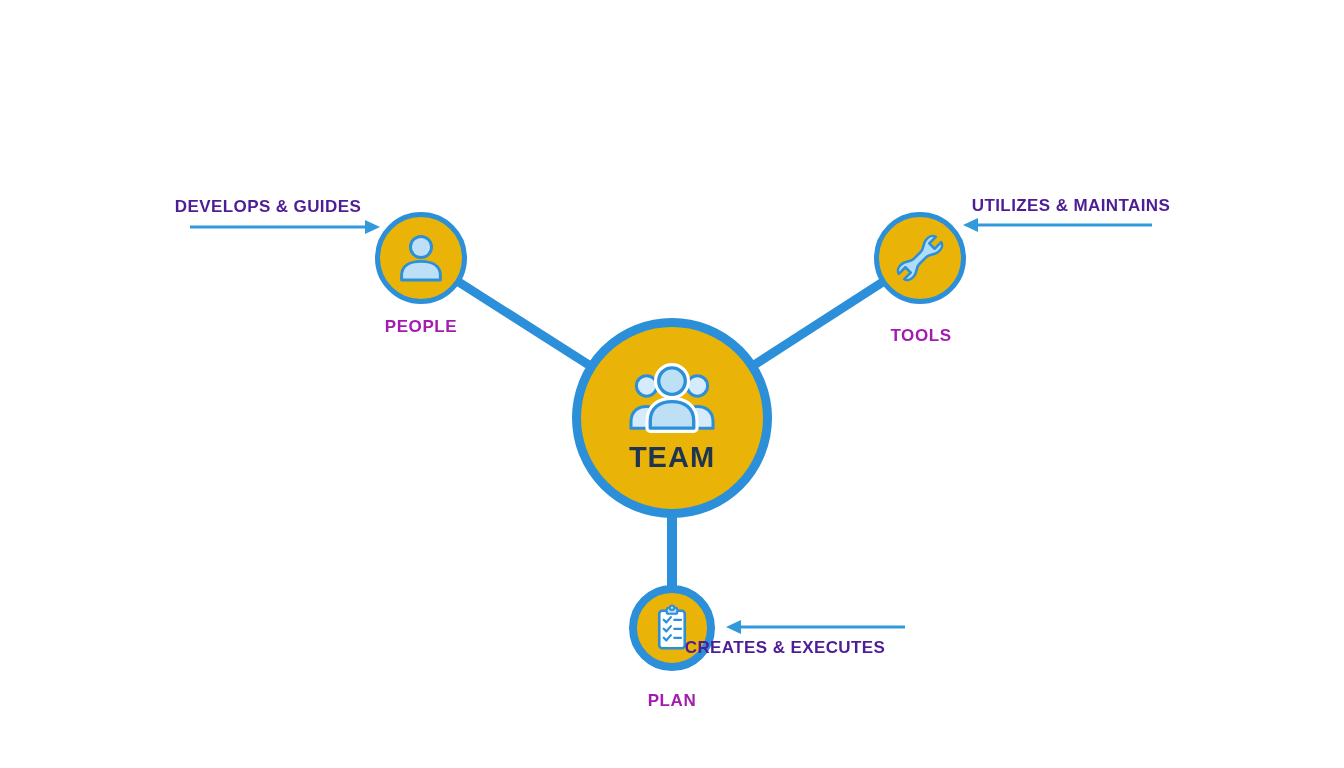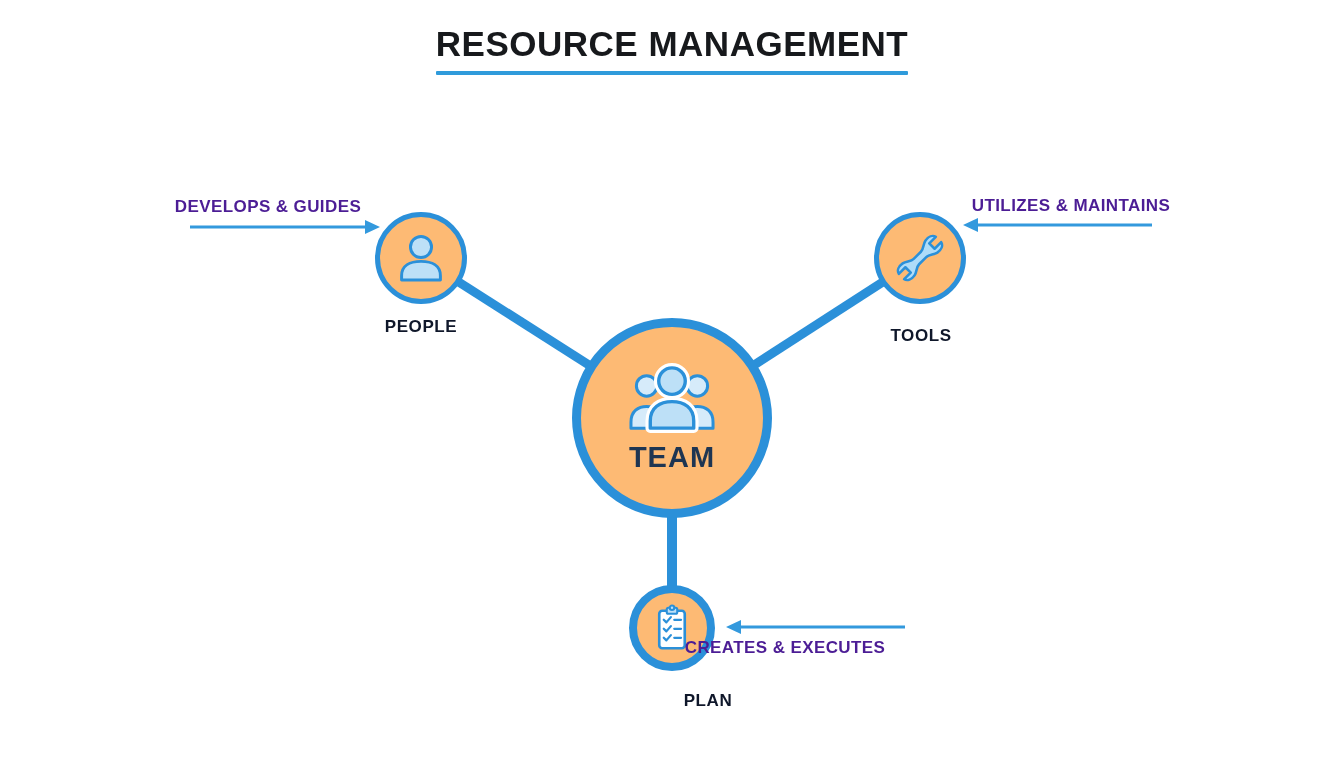--- a/index.html
+++ b/index.html
@@ -23,41 +23,41 @@
   }
   .title-underline{
     height:4px;background:#2f9bdb;margin-top:7px;border-radius:1px;
   }
 
   
   .connectors{position:absolute;left:0;top:0;z-index:1;}
 
   
   .node{
-    position:absolute;background:#fdba74;border-radius:50%;
+    position:absolute;background:#eab308;border-radius:50%;
     display:flex;align-items:center;justify-content:center;
     box-sizing:border-box;z-index:2;
   }
   .node-people{left:375px;top:212px;width:92px;height:92px;border:5px solid #2b90d9;}
   .node-tools{left:874px;top:212px;width:92px;height:92px;border:5px solid #2b90d9;}
   .node-plan{left:629px;top:585px;width:86px;height:86px;border:8px solid #2b90d9;}
   .node-team{
     left:572px;top:318px;width:200px;height:200px;border:9px solid #2b90d9;
     flex-direction:column;gap:6px;
   }
 
   
   .label{
     position:absolute;transform:translateX(-50%);
-    font-size:17px;font-weight:600;color:#0f172a;
+    font-size:17px;font-weight:600;color:#a21caf;
     letter-spacing:.6px;white-space:nowrap;z-index:3;
   }
   .lbl-people{left:421px;top:317px;}
   .lbl-tools{left:921px;top:326px;}
-  .lbl-plan{left:672px;top:691px;margin-left:36px;}
+  .lbl-plan{left:672px;top:691px;}
   .team-label{
     font-size:29px;font-weight:700;color:#1e3552;
     letter-spacing:1px;margin-top:2px;
   }
 
   .annotation{
     position:absolute;transform:translateX(-50%);
     font-size:17px;font-weight:600;color:#4c1d95;
     letter-spacing:.4px;white-space:nowrap;z-index:3;
   }
@@ -65,21 +65,20 @@
   .ann-utilizes{left:1071px;top:196px;}
   .ann-creates{left:785px;top:638px;}
 </style>
 </head>
 <body>
 
 <div class="canvas">
 
   <div class="title-wrap">
     <div class="title-inner">
-      <div class="page-title">RESOURCE MANAGEMENT</div>
       <div class="title-underline"></div>
     </div>
   </div>
 
   <svg class="connectors" width="1344" height="768" viewBox="0 0 1344 768">
 
     <line x1="421" y1="258" x2="672" y2="418" stroke="#2b90d9" stroke-width="9"></line>
     <line x1="920" y1="258" x2="672" y2="418" stroke="#2b90d9" stroke-width="9"></line>
     <line x1="672" y1="418" x2="672" y2="629" stroke="#2b90d9" stroke-width="10"></line>
 

